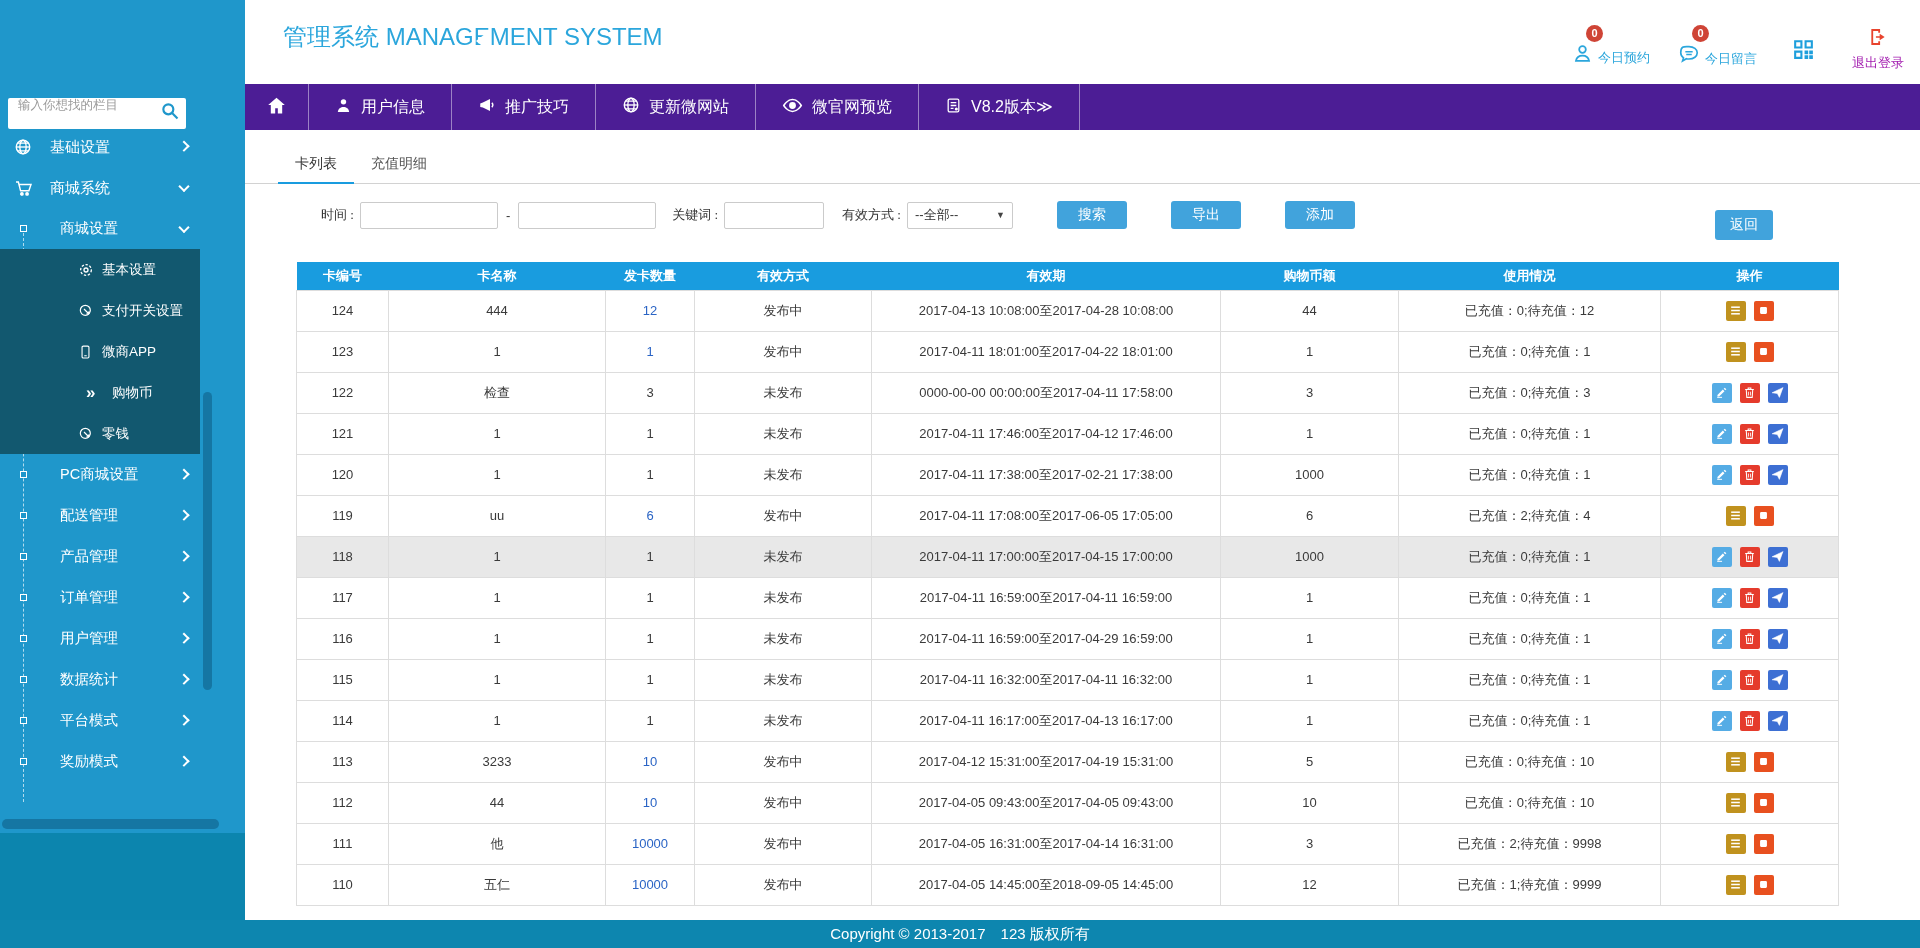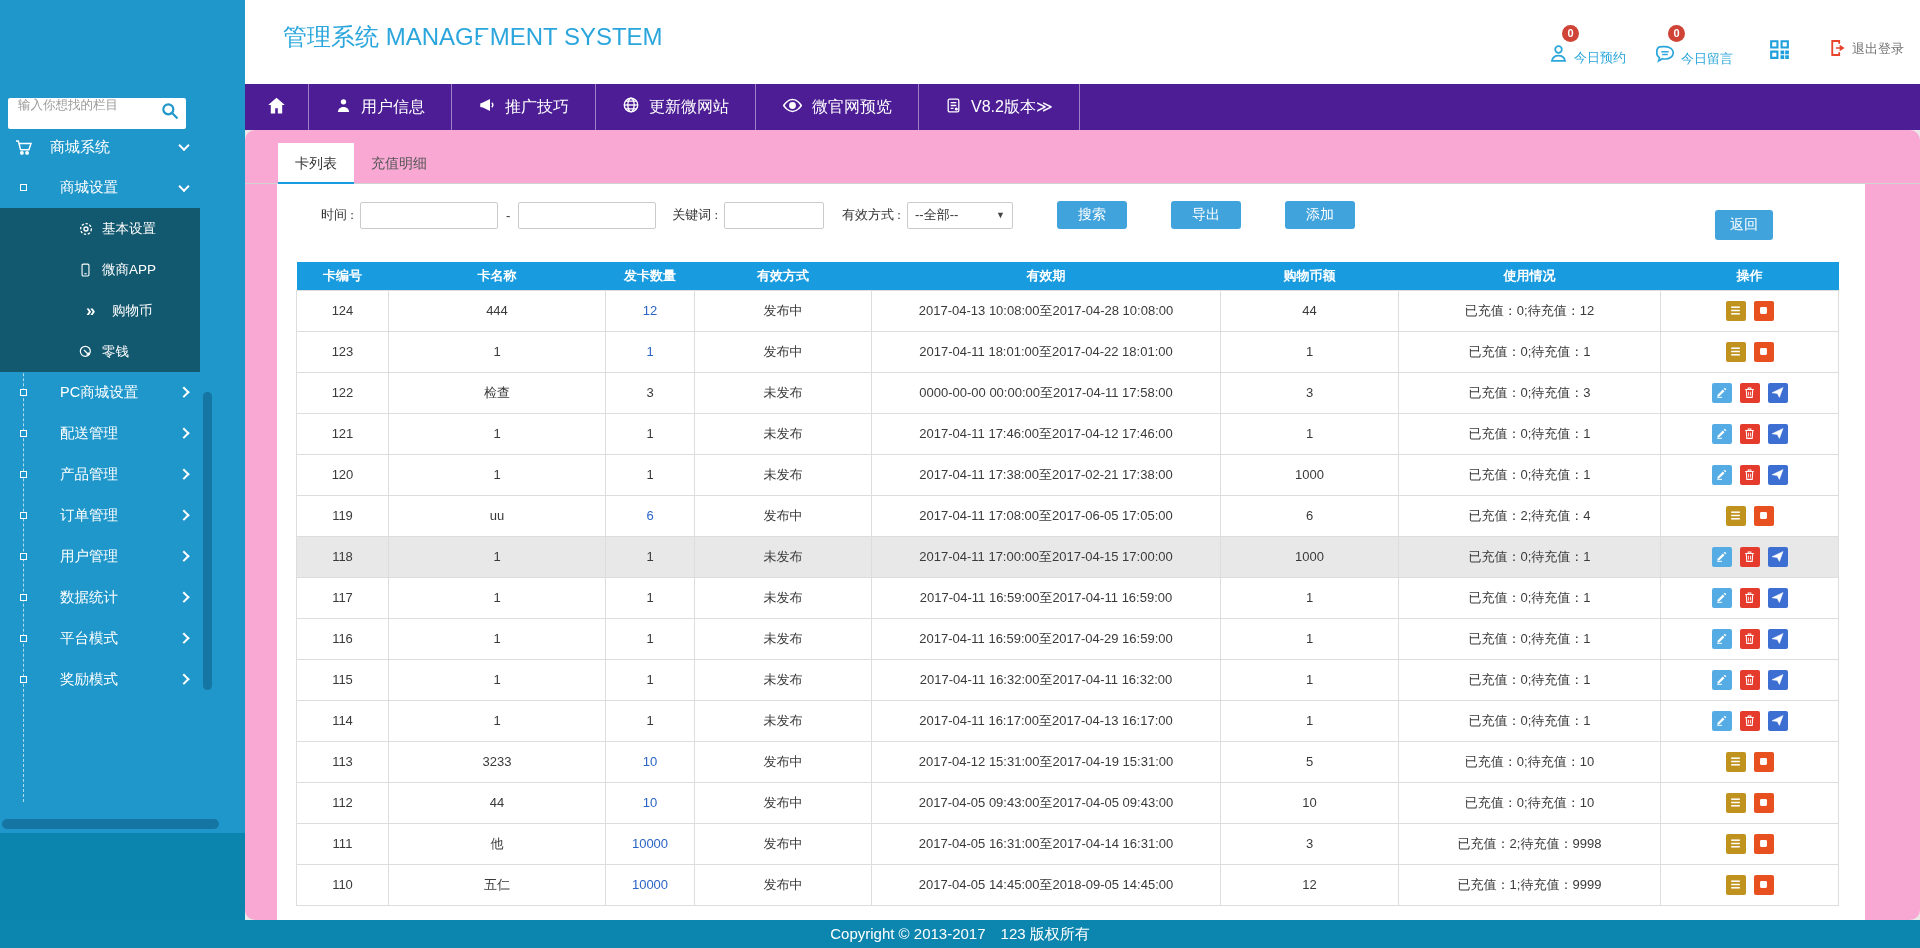--- a/index.html
+++ b/index.html
@@ -34,29 +34,29 @@
   .hscroll { position:absolute; left:2px; top:819px; width:217px; height:10px; border-radius:5px; background:#1576A3; }
 
   
   .header { position:absolute; left:245px; top:0; width:1675px; height:84px; background:#fff; }
   .notch { position:absolute; left:231px; top:30px; width:0; height:0; border:11px solid transparent; border-right:14px solid #fff; border-left:0; z-index:5; }
   .title { position:absolute; left:38px; top:0; height:74px; line-height:74px; font-size:24px; color:#2BA6DC; white-space:nowrap; }
   .header-right { position:absolute; right:16px; top:24px; height:50px; display:flex; align-items:center; }
   .stat { position:relative; margin-left:28px; color:#2BA6DC; font-size:13px; display:flex; align-items:flex-end; gap:5px; cursor:pointer; padding-top:12px; }
   .badge { position:absolute; top:-6px; left:14px; min-width:17px; height:17px; padding:0 3px; border-radius:9px; background:#CF4436; color:#fff; font-size:11px; line-height:17px; text-align:center; font-weight:bold; }
   .qr-wrap { margin-left:34px; cursor:pointer; display:flex; align-items:center; }
-  .logout { margin-left:36px; color:#737373; font-size:13px; display:flex; align-items:center; gap:4px; cursor:pointer; }
+  .logout { margin-left:36px; color:#a21caf; font-size:13px; display:flex; align-items:center; gap:4px; cursor:pointer;flex-direction:column; }
 
   
   .navbar { position:absolute; left:245px; top:84px; width:1675px; height:46px; background:#4c1d95; display:flex; }
   .nav-item { display:flex; align-items:center; gap:9px; padding:0 26px; color:#fff; font-size:16px; cursor:pointer; border-right:1px solid rgba(255,255,255,.45); white-space:nowrap; }
   .nav-item.home { width:64px; justify-content:center; padding:0; }
 
   
-  .content { position:absolute; left:245px; top:130px; width:1675px; height:790px; background:#f9a8d4;border-radius:10px; }
+  .content { position:absolute; left:245px; top:130px; width:1675px; height:790px; background:#ffffff; }
   .tabbar { margin-top:13px; height:41px; border-bottom:1px solid #D2D2D2; padding-left:33px; display:flex; }
   .tab { height:41px; line-height:41px; padding:0 17px; font-size:14px; color:#555; cursor:pointer; }
   .tab.active { background:#fff; color:#333; border-bottom:2px solid #199CDF; }
   .card { margin-left:32px; width:1588px; height:736px; background:#fff; position:relative; }
   .filter-row { padding:16px 0 0 44px; height:46px; display:flex; align-items:center; font-size:13px; color:#333; }
   .flabel { margin-right:6px; white-space:nowrap;font-family:Liberation Serif, serif; }
   .fin { height:27px; border:1px solid #CBCBCB; border-radius:2px; padding:0 6px; font-size:13px; color:#333; outline:none; background:#fff; font-family:inherit; }
   .fin.date { width:138px; }
   .fin.kw { width:100px; margin-right:18px; }
   .dash { margin:0 8px; color:#333; }
@@ -91,20 +91,32 @@
         <svg viewBox="0 0 24 24" width="20" height="20" fill="none" stroke="#1F97CB" stroke-width="2.6">
           <circle cx="10" cy="10" r="6"></circle>
             <line x1="14.5" y1="14.5" x2="21" y2="21"></line>
           </svg>
       </span>
     </div>
     <div class="treeline"></div>
     <div class="menu" id="menu">
         <div class="mi lv1">
           <span class="mi-ic">
+            <svg viewBox="0 0 24 24" width="18" height="18" fill="none" stroke="#fff" stroke-width="1.8">
+              <circle cx="12" cy="12" r="9"></circle>
+              <ellipse cx="12" cy="12" rx="4.2" ry="9"></ellipse>
+              <line x1="3" y1="12" x2="21" y2="12"></line>
+              <path d="M4.5 6.8h15M4.5 17.2h15"></path>
+            </svg>
+          </span>
+          <span class="mi-label">基础设置</span>
+          <span class="chev right"></span>
+        </div>
+        <div class="mi lv1">
+          <span class="mi-ic">
             <svg viewBox="0 0 24 24" width="19" height="19" fill="none" stroke="#fff" stroke-width="1.8">
               <path d="M2.5 4.5h3l2.8 11h10.5l2.7-8H7"></path>
               <circle cx="10" cy="19.5" r="1.5" fill="#fff"></circle>
               <circle cx="16.5" cy="19.5" r="1.5" fill="#fff"></circle>
             </svg>
           </span>
           <span class="mi-label">商城系统</span>
           <span class="chev down"></span>
         </div>
         <div class="mi lv2">
@@ -113,20 +125,29 @@
           <span class="chev down"></span>
         </div>
         <div class="mi lv3 dark">
           <span class="mi-ic">
             <svg viewBox="0 0 24 24" width="16" height="16" fill="none" stroke="#fff" stroke-width="2">
               <circle cx="12" cy="12" r="8" stroke-dasharray="3.5 2.5"></circle>
               <circle cx="12" cy="12" r="3"></circle>
             </svg>
           </span>
           <span class="mi-label">基本设置</span>
+        </div>
+        <div class="mi lv3 dark">
+          <span class="mi-ic">
+            <svg viewBox="0 0 24 24" width="16" height="16" fill="none" stroke="#fff" stroke-width="1.8">
+              <circle cx="11" cy="11" r="7.5"></circle>
+              <path d="M9 9l7.5 7.5M16.5 16.5v-4.2M16.5 16.5h-4.2"></path>
+            </svg>
+          </span>
+          <span class="mi-label">支付开关设置</span>
         </div>
         <div class="mi lv3 dark">
           <span class="mi-ic">
             <svg viewBox="0 0 24 24" width="15" height="15" fill="none" stroke="#fff" stroke-width="1.8">
               <rect x="6.5" y="2.5" width="11" height="19" rx="2"></rect>
               <line x1="10" y1="18" x2="14" y2="18"></line>
             </svg>
           </span>
           <span class="mi-label">微商APP</span>
         </div>

